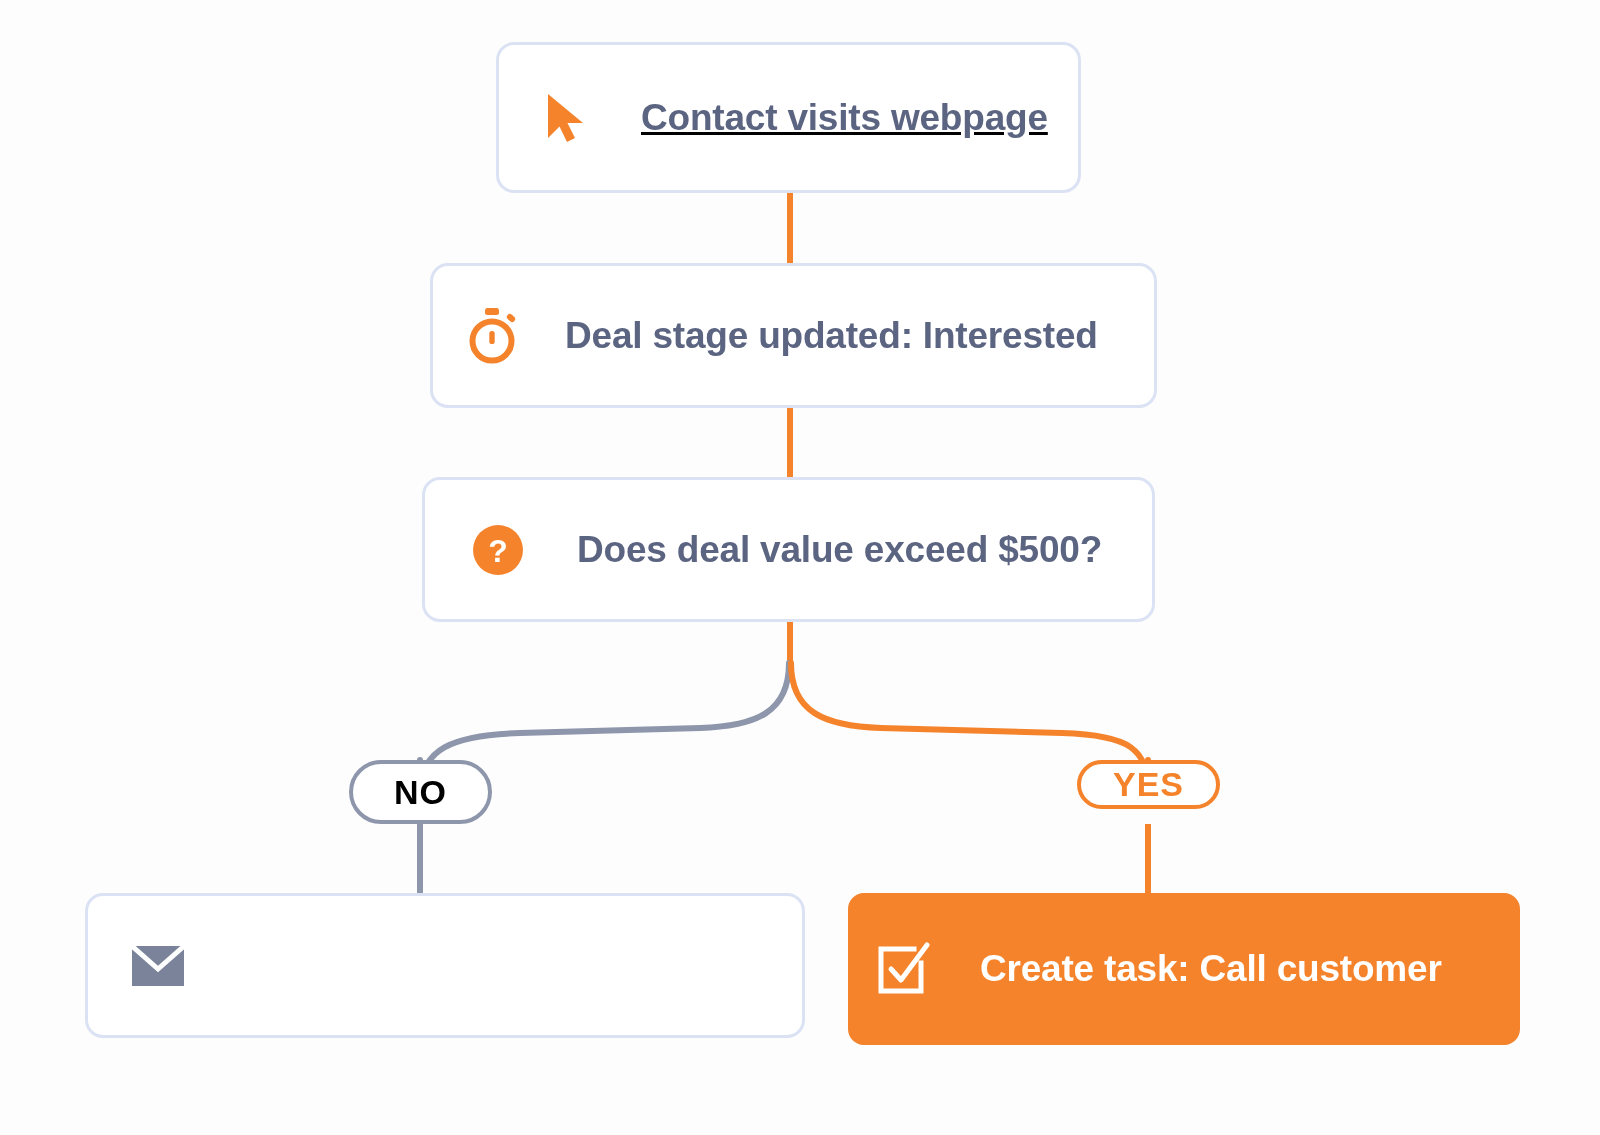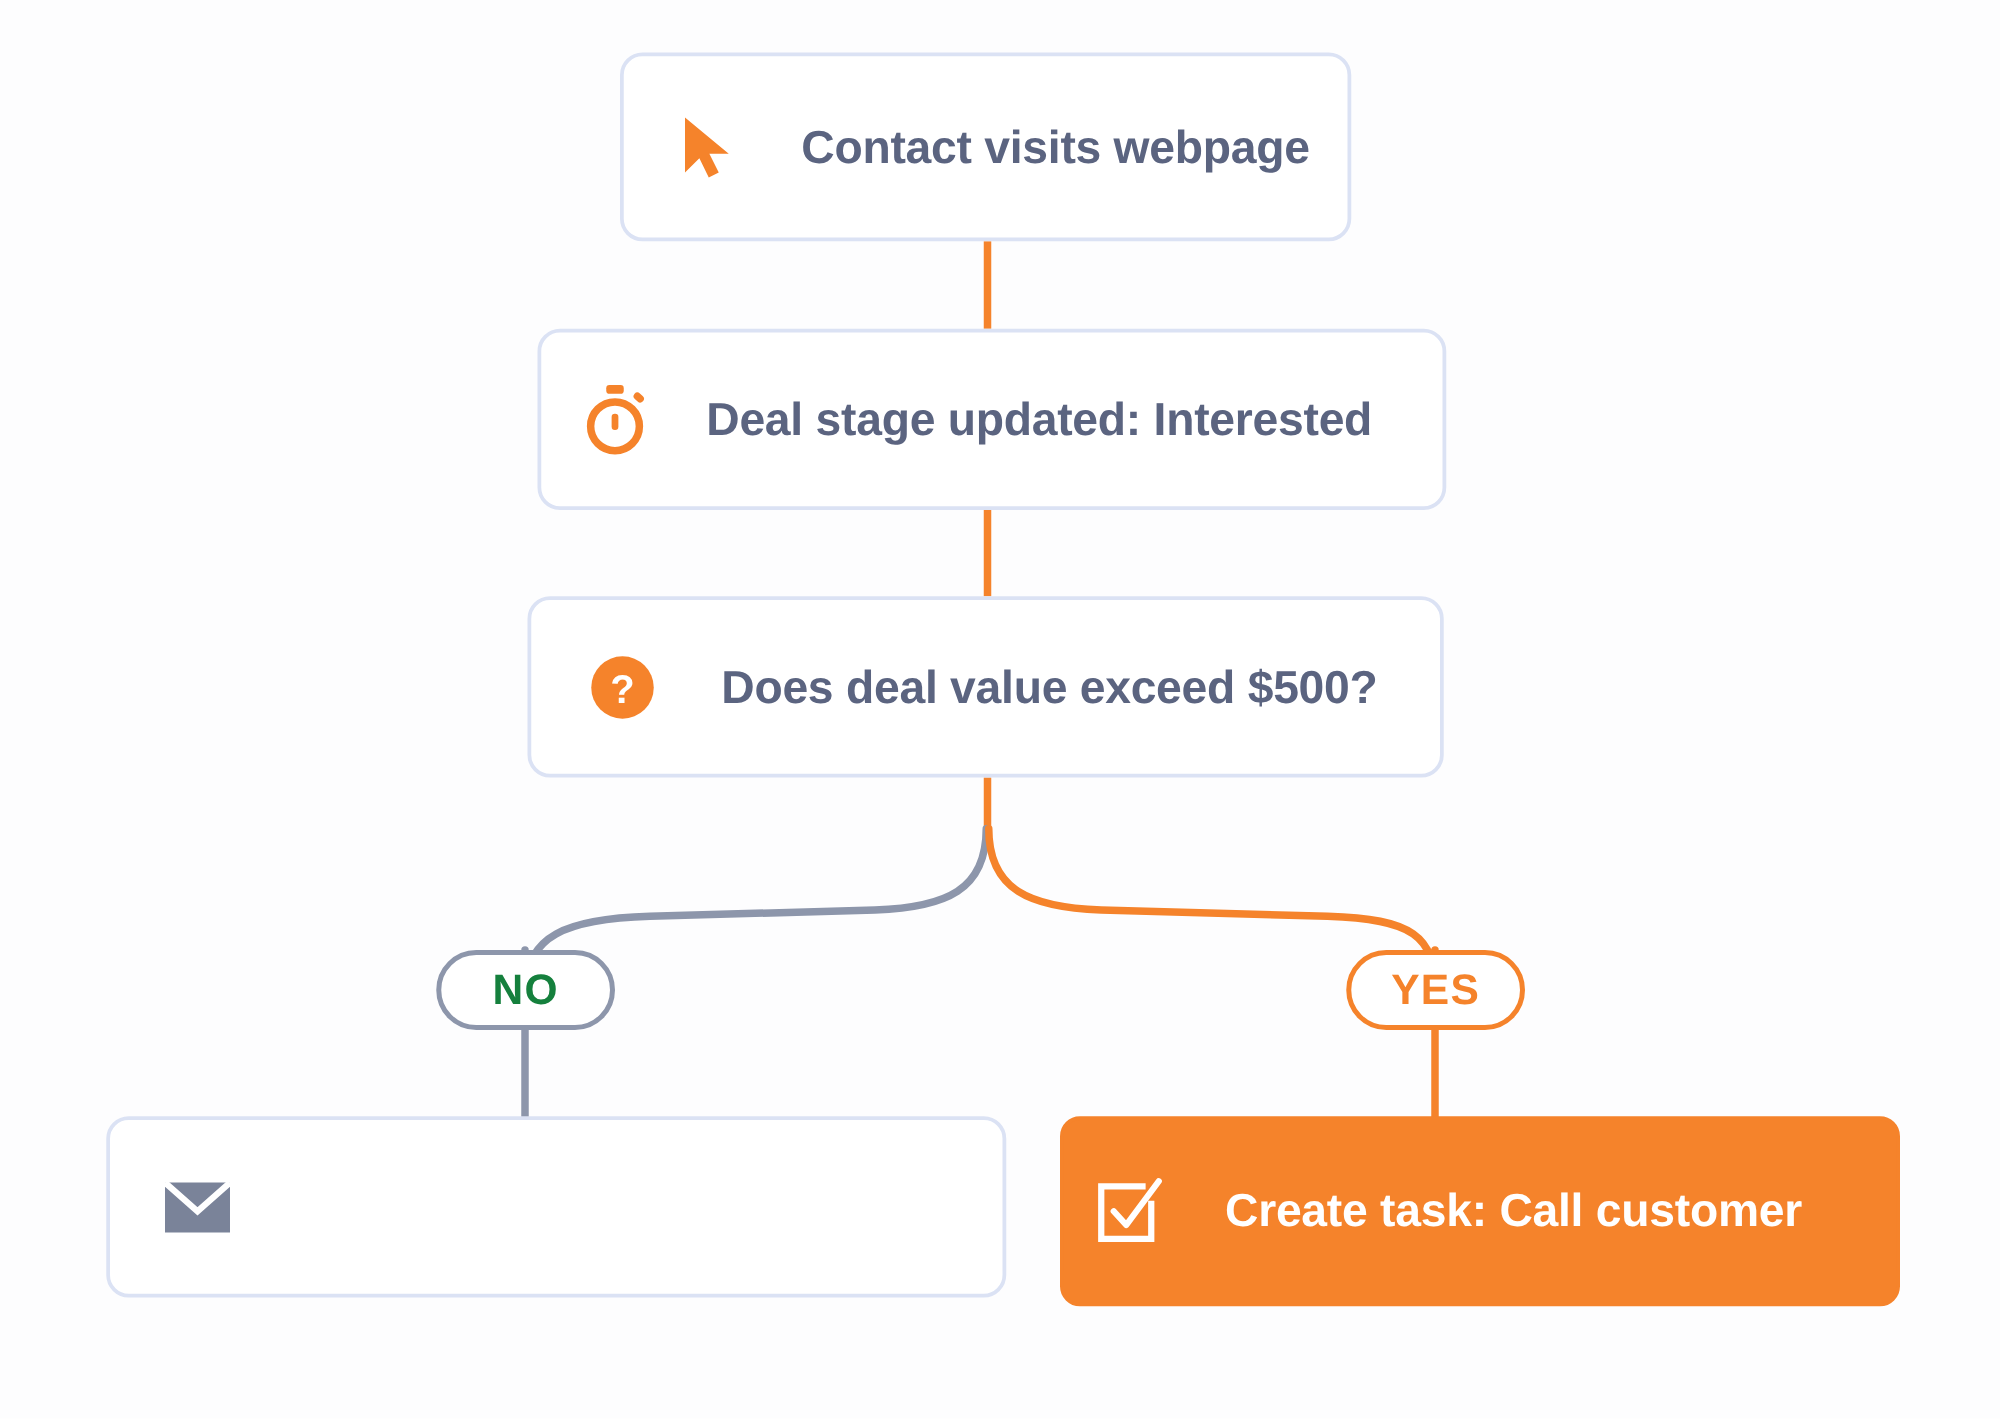--- a/index.html
+++ b/index.html
@@ -46,20 +46,21 @@
     color: #5b6480;
     font-size: 37px;
     font-weight: 600;
     letter-spacing: -0.2px;
     white-space: nowrap;
   }
   
   #node-trigger {
     left: 496px; top: 42px; width: 585px; height: 151px;
     padding-left: 44px;
+    text-decoration: underline;
   }
   #node-trigger .node-label { margin-left: 52px; }
 
   #node-stage {
     left: 430px; top: 263px; width: 727px; height: 145px;
     padding-left: 32px;
   }
   #node-stage .node-label { margin-left: 46px; }
 
   #node-condition {
@@ -96,24 +97,24 @@
   }
   .pill span {
     font-size: 34px;
     font-weight: 700;
     letter-spacing: 1px;
   }
   #pill-no {
     left: 349px; top: 760px; width: 143px; height: 64px;
     border: 4px solid #8d96ab;
   }
-  #pill-no span { color: #15803d; }
+  #pill-no span { color: #000000; }
 
   #pill-yes {
-    left: 1077px; top: 760px; width: 143px; height: 64px;
+    left: 1077px; top: 760px; width: 143px; height: 49px;
     border: 4px solid #f5832b;
   }
   #pill-yes span { color: #f5832b; }
 </style>
 </head>
 <body>
 
 <div class="canvas">
 
   <svg class="edges" viewBox="0 0 1600 1135" width="1600" height="1135">

